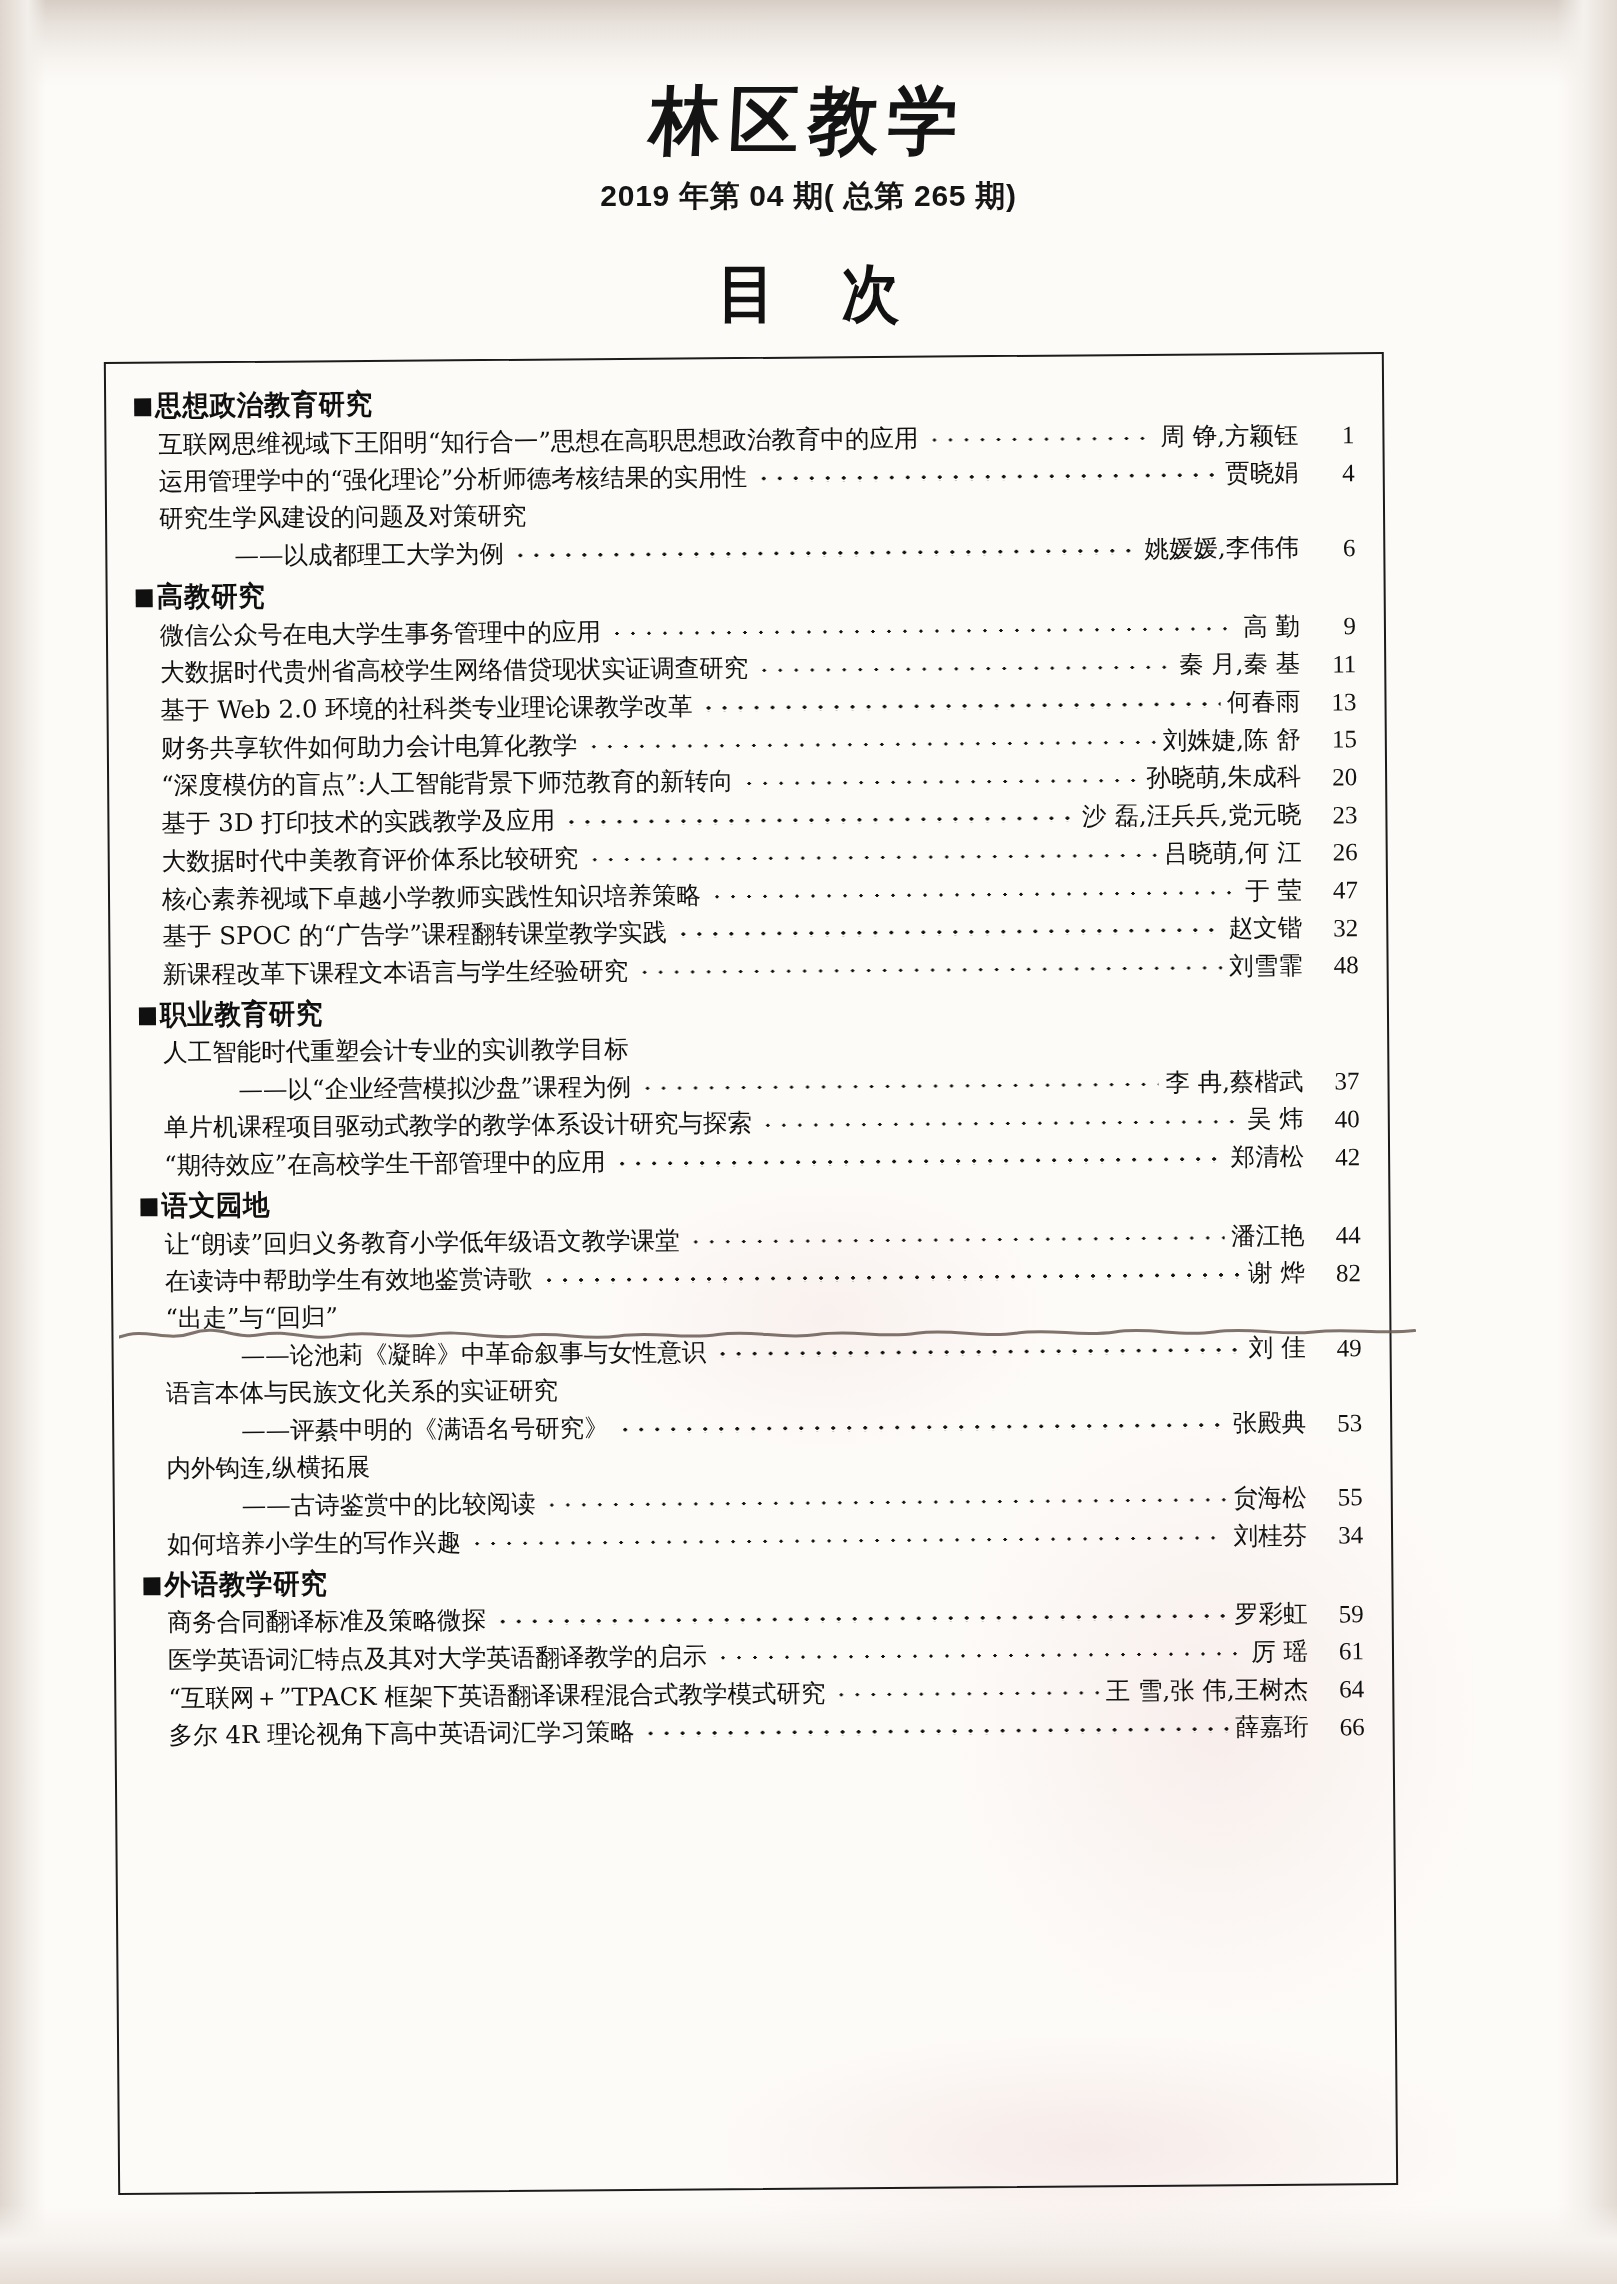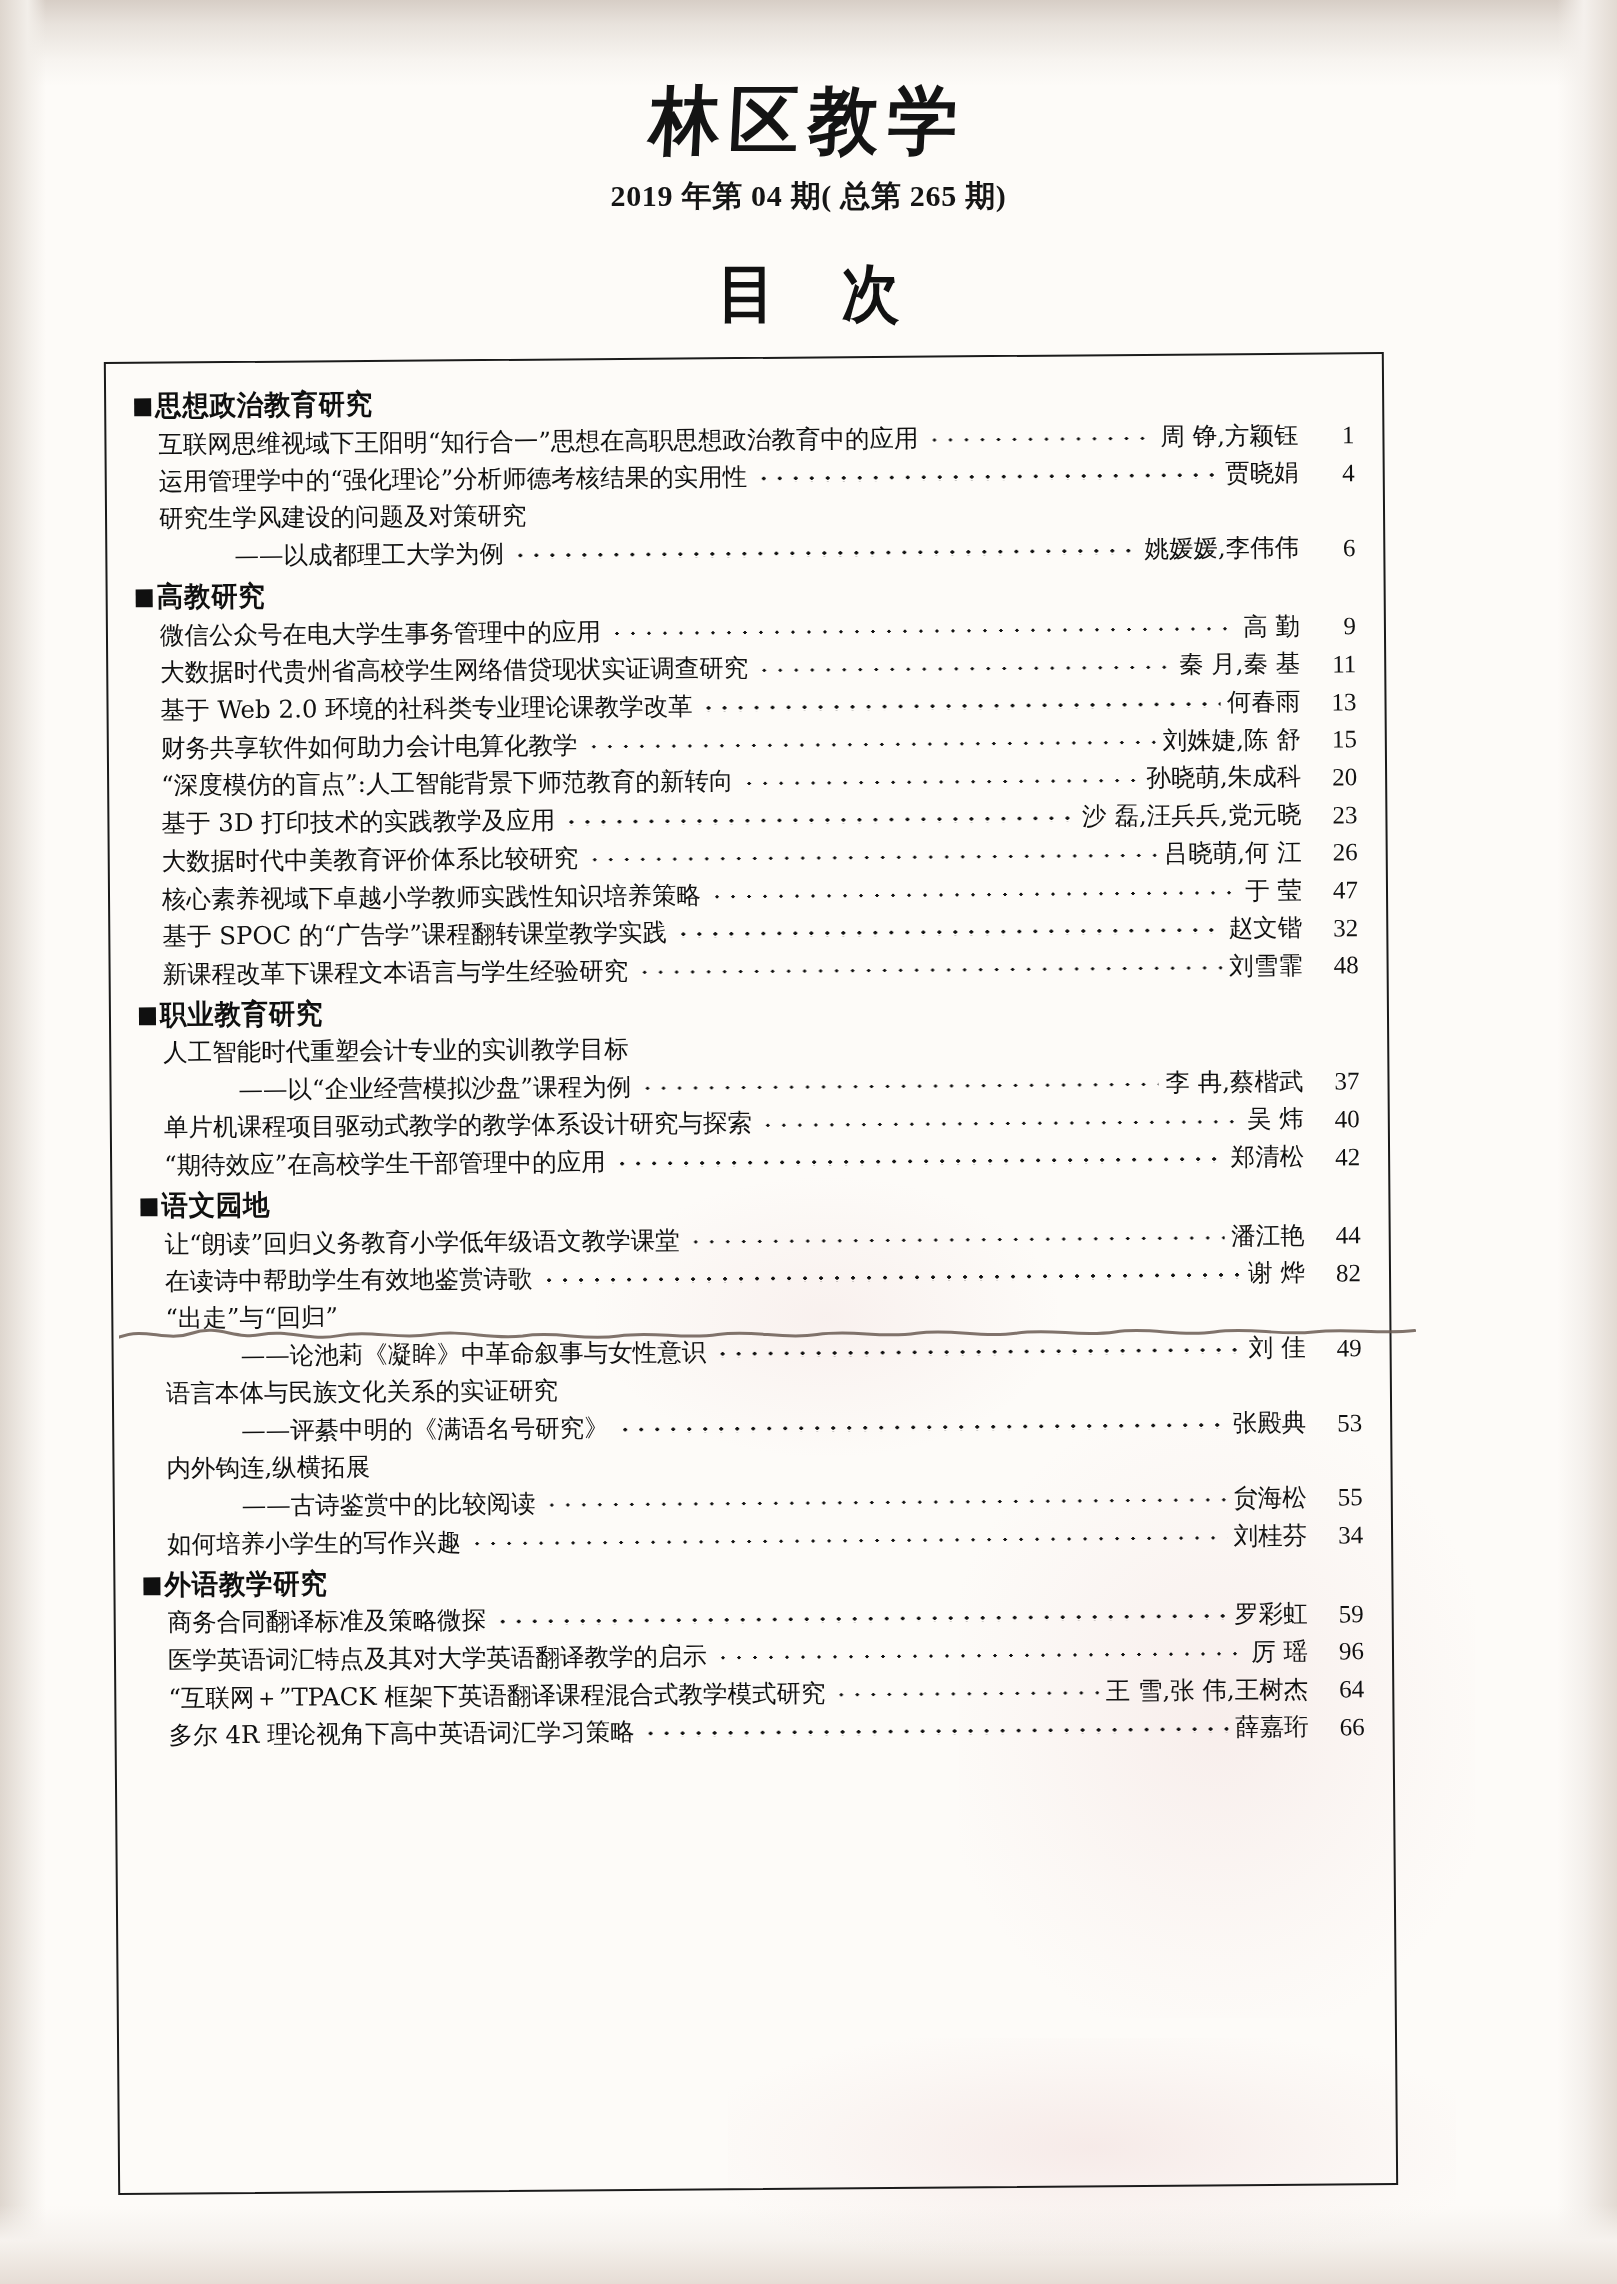--- a/index.html
+++ b/index.html
@@ -76,21 +76,21 @@
     font-family: "DejaVu Serif", "Liberation Serif", serif;
     font-size: 70px;
     font-weight: bold;
     letter-spacing: 9.3px;
     color: #141414;
     line-height: 1.0;
     transform: skewX(-3deg) scaleY(1.06);
   }
   .issue-line {
     margin-top: 20px;
-    font-family: Liberation Serif, serif;
+    font-family: Liberation Sans, sans-serif;
     font-size: 30px;
     font-weight: bold;
     color: #151515;
     letter-spacing: 0.7px;
   }
   .contents-heading {
     margin-top: 38px;
     font-family: "DejaVu Serif", "Liberation Serif", serif;
     font-size: 58px;
     font-weight: bold;
@@ -407,21 +407,21 @@
         <div class="entry">
           <span class="title">商务合同翻译标准及策略微探</span>
           <span class="leader"></span>
           <span class="authors">罗彩虹</span>
           <span class="page">59</span>
         </div>
         <div class="entry">
           <span class="title">医学英语词汇特点及其对大学英语翻译教学的启示</span>
           <span class="leader"></span>
           <span class="authors">厉    瑶</span>
-          <span class="page">96</span>
+          <span class="page">61</span>
         </div>
         <div class="entry">
           <span class="title">“互联网＋”TPACK 框架下英语翻译课程混合式教学模式研究</span>
           <span class="leader"></span>
           <span class="authors">王    雪,张    伟,王树杰</span>
           <span class="page">64</span>
         </div>
         <div class="entry">
           <span class="title">多尔 4R 理论视角下高中英语词汇学习策略</span>
           <span class="leader"></span>

